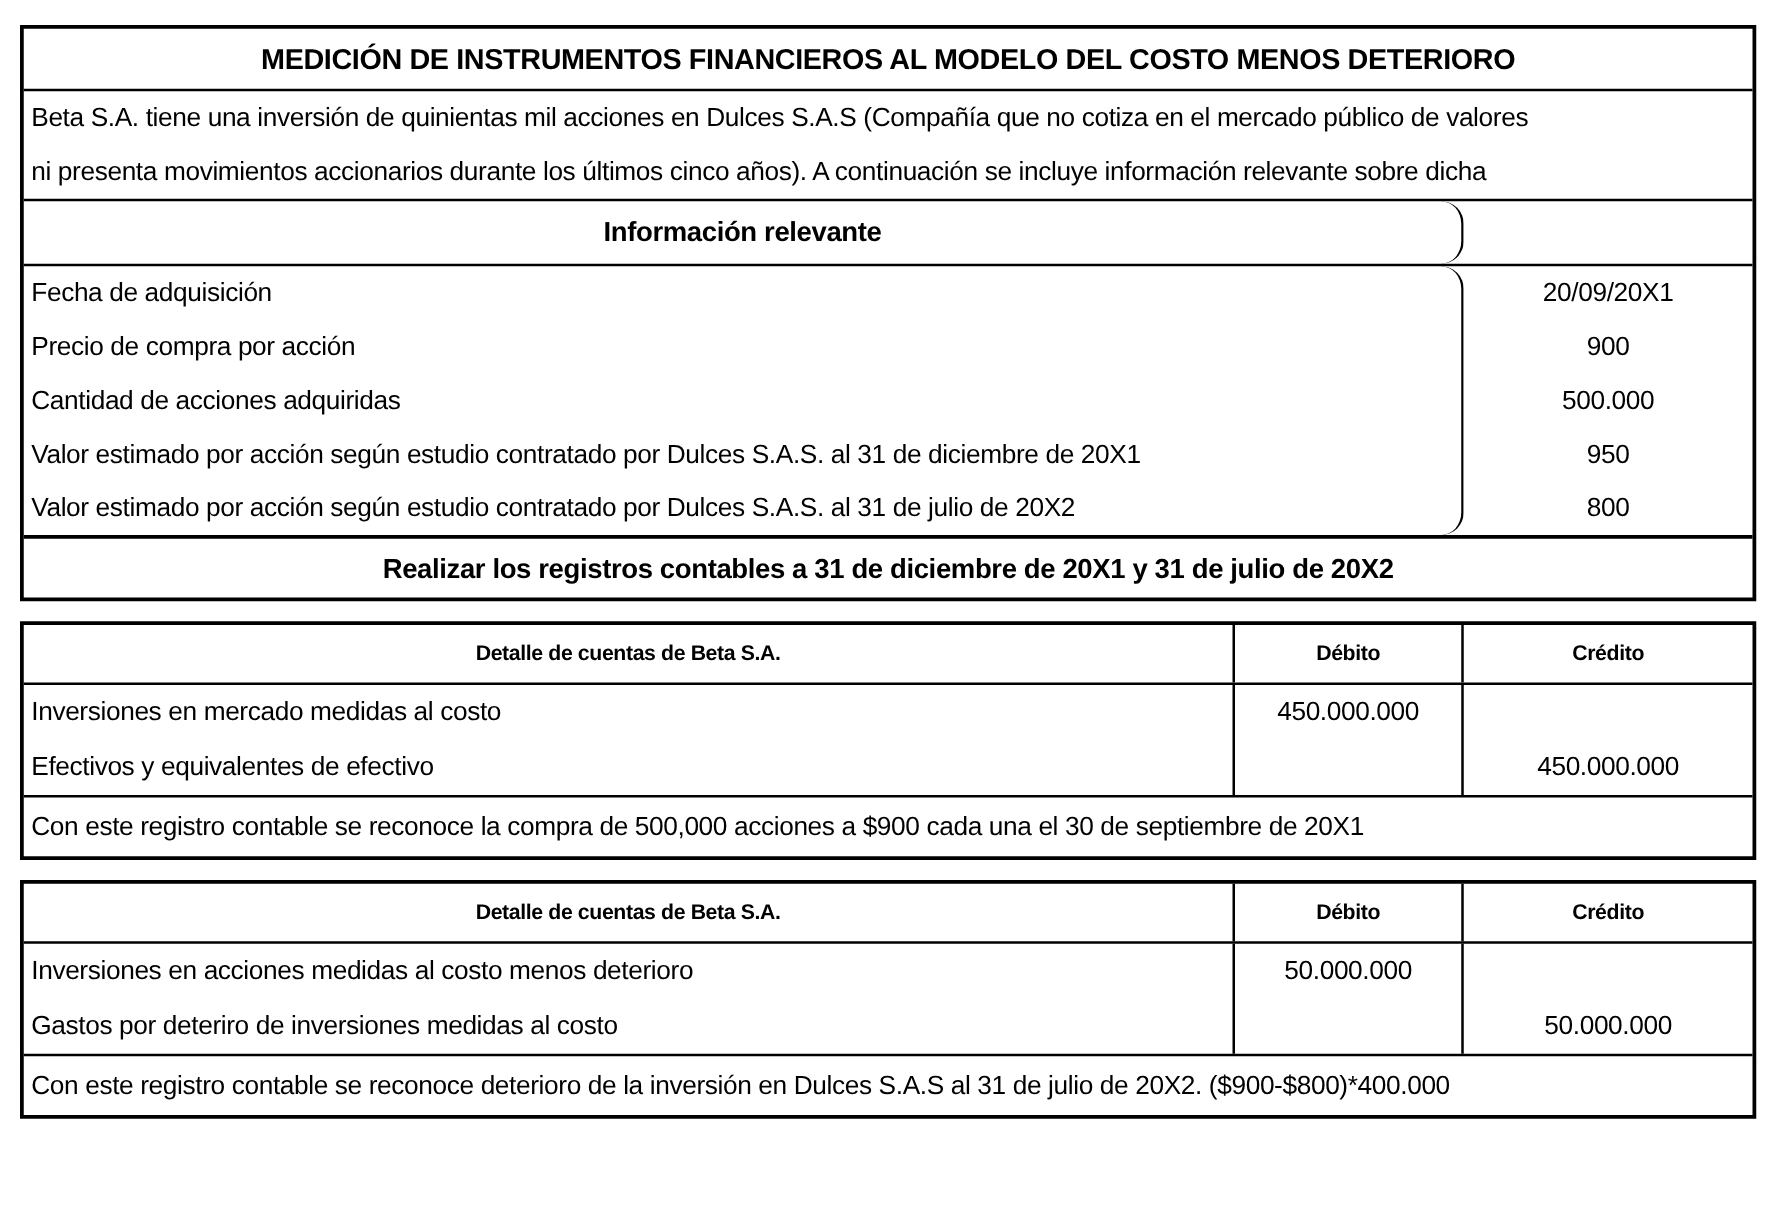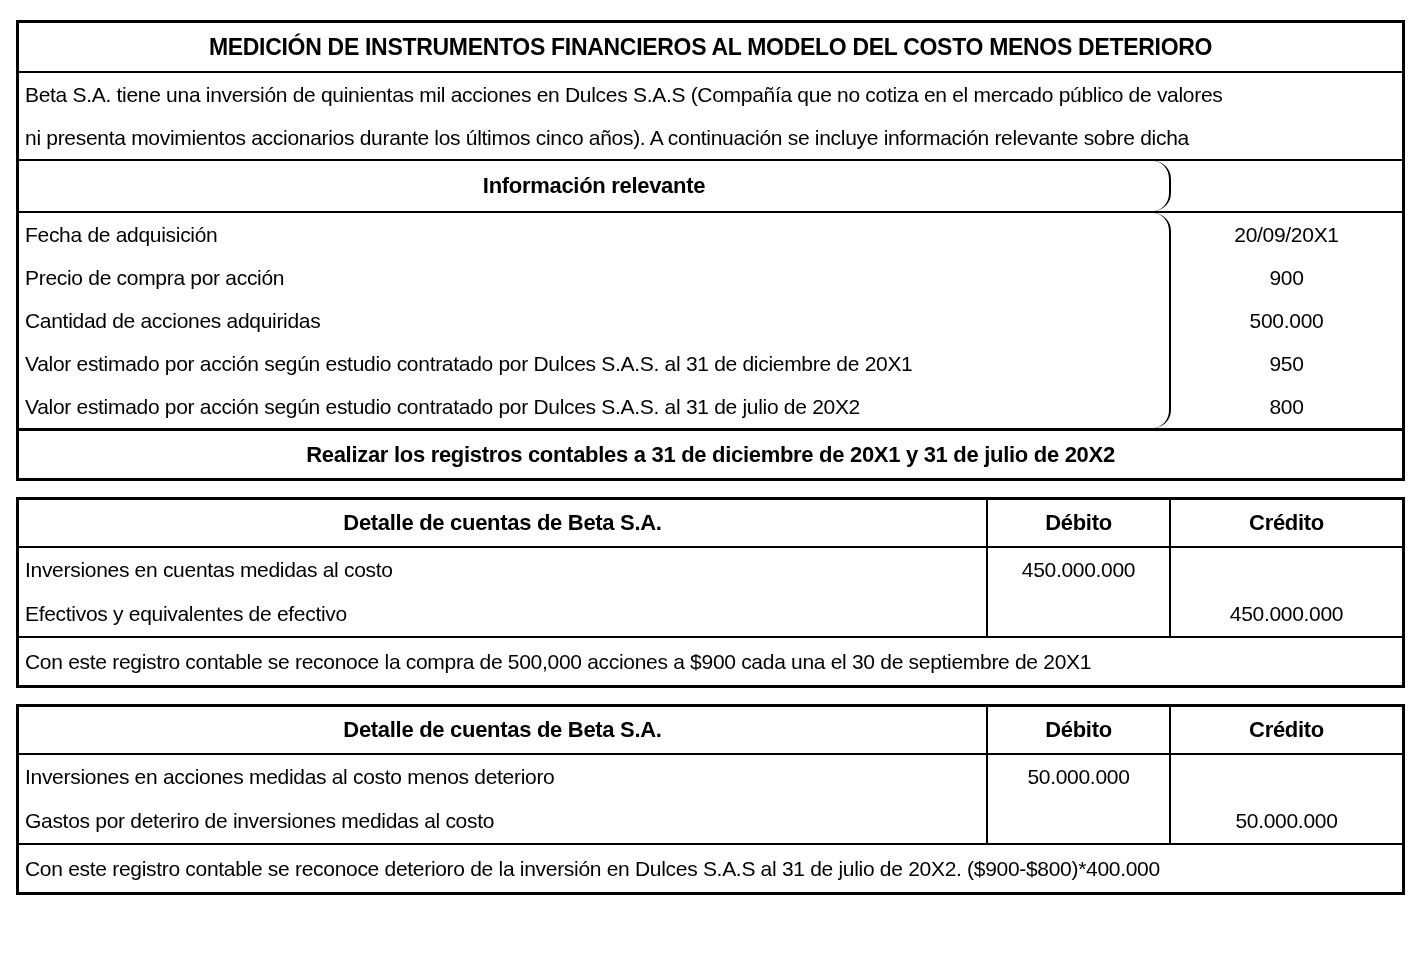--- a/index.html
+++ b/index.html
@@ -33,21 +33,21 @@
   .footer-row {
     height: 47px; display: flex; align-items: center; justify-content: center;
     font-weight: bold; font-size: 22px;
   }
 
   .journal { margin-top: 16px; }
   .c-detail { width: 969px; border-right: 2px solid #000; box-sizing: border-box; }
   .c-debit  { width: 183px; border-right: 2px solid #000; box-sizing: border-box; }
   .c-credit { flex: 1; box-sizing: border-box; }
   .jhead { height: 48px; }
-  .jhead .cell { display: flex; align-items: center; justify-content: center; font-weight: bold; font-size: 22px; }
+  .jhead .cell { display: flex; align-items: center; justify-content: center; font-weight: bold; font-size: 17px; }
   .jdata .line { height: 44px; display: flex; align-items: center; font-size: 21px; white-space: nowrap; }
   .jdata .c-detail .line { padding: 0 6px; justify-content: flex-start; }
   .jdata .c-debit .line, .jdata .c-credit .line { justify-content: center; }
   .note-row {
     height: 47px; display: flex; align-items: center; padding: 0 6px;
     font-size: 21px; white-space: nowrap;
   }
 </style>
 </head>
 <body>
@@ -88,21 +88,21 @@
   </section>
 
   <section class="tbl journal">
     <div class="row split jhead">
       <div class="cell c-detail">Detalle de cuentas de Beta S.A.</div>
       <div class="cell c-debit">Débito</div>
       <div class="cell c-credit">Crédito</div>
     </div>
     <div class="row split jdata">
       <div class="cell c-detail">
-        <div class="line">Inversiones en cuentas medidas al costo</div>
+        <div class="line">Inversiones en mercado medidas al costo</div>
         <div class="line">Efectivos y equivalentes de efectivo</div>
       </div>
       <div class="cell c-debit">
         <div class="line">450.000.000</div>
         <div class="line"></div>
       </div>
       <div class="cell c-credit">
         <div class="line"></div>
         <div class="line">450.000.000</div>
       </div>

